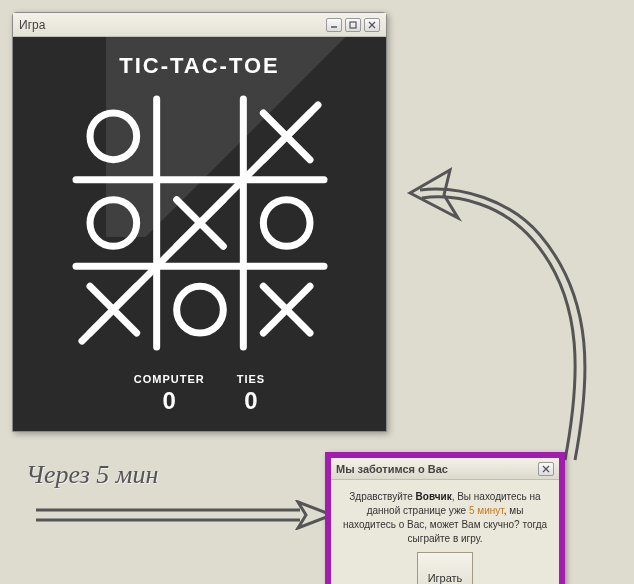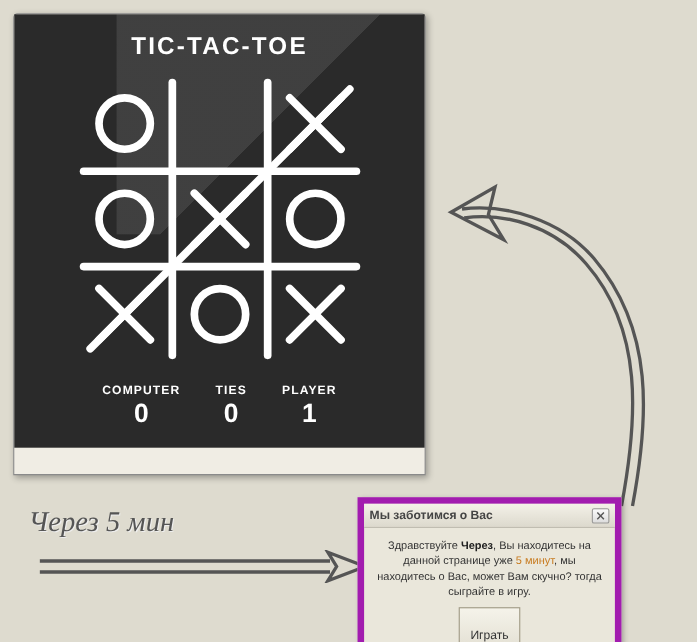--- a/index.html
+++ b/index.html
@@ -30,20 +30,41 @@
 .dialog-close{width:16px;height:14px;background:linear-gradient(#fafafa,#ddd);border:1px solid #999;border-radius:2px;display:flex;align-items:center;justify-content:center;cursor:pointer}
 .dialog-body{padding:10px 10px 12px;text-align:center;color:#333;line-height:1.4}
 .dialog-body b{color:#222}
 .dialog-body .hl{color:#c87a1e;font-weight:normal}
 .dialog-btn{margin-top:6px;padding:19px 10px;background:linear-gradient(#f5f3ea,#ddd9cb);border:1px solid #a09a85;color:#333;font-size:11px;cursor:pointer}
 </style>
 </head>
 <body>
 
 <div class="game-window">
+  <div class="titlebar">
+    <span class="titlebar-title">Игра</span>
+    <div class="titlebar-btns">
+      <div class="titlebar-btn">
+          <svg viewBox="0 0 8 8">
+            <line x1="1" y1="6" x2="7" y2="6" stroke="#555" stroke-width="1.5"></line>
+          </svg>
+        </div>
+      <div class="titlebar-btn">
+          <svg viewBox="0 0 8 8">
+            <rect x="1" y="1" width="6" height="6" fill="none" stroke="#555" stroke-width="1.2"></rect>
+          </svg>
+        </div>
+      <div class="titlebar-btn">
+          <svg viewBox="0 0 8 8">
+            <line x1="1" y1="1" x2="7" y2="7" stroke="#555" stroke-width="1.3"></line>
+            <line x1="7" y1="1" x2="1" y2="7" stroke="#555" stroke-width="1.3"></line>
+          </svg>
+        </div>
+    </div>
+  </div>
   <div class="game-body">
     <div class="game-title">TIC-TAC-TOE</div>
     <div class="board-wrap">
       <svg id="board-svg" class="board-svg" viewBox="0 0 260 260">
           <line x1="86.66666666666667" y1="6" x2="86.66666666666667" y2="254" stroke="#fff" stroke-width="7" stroke-linecap="round"></line>
           <line x1="173.33333333333334" y1="6" x2="173.33333333333334" y2="254" stroke="#fff" stroke-width="7" stroke-linecap="round"></line>
           <line x1="6" y1="86.66666666666667" x2="254" y2="86.66666666666667" stroke="#fff" stroke-width="7" stroke-linecap="round"></line>
           <line x1="6" y1="173.33333333333334" x2="254" y2="173.33333333333334" stroke="#fff" stroke-width="7" stroke-linecap="round"></line>
           <circle cx="43.333333333333336" cy="43.333333333333336" r="23.333333333333336" stroke="#fff" stroke-width="7" fill="none"></circle>
           <line x1="193.33333333333334" y1="20" x2="240.00000000000003" y2="66.66666666666667" stroke="#fff" stroke-width="7" stroke-linecap="round"></line>
@@ -62,24 +83,20 @@
     </div>
     <div class="scores">
       <div class="score-col">
         <span class="score-label">COMPUTER</span>
         <span class="score-val">0</span>
       </div>
       <div class="score-col">
         <span class="score-label">TIES</span>
         <span class="score-val">0</span>
       </div>
-      <div class="score-col">
-        <span class="score-label">PLAYER</span>
-        <span class="score-val">1</span>
-      </div>
     </div>
   </div>
 </div>
 
 <svg class="arrow1" viewBox="0 0 230 420">
   <path d="M 195 400 C 210 320 215 240 160 175 C 130 140 80 125 40 130" fill="none" stroke="#555" stroke-width="3"></path>
   <path d="M 185 400 C 200 320 205 240 153 180 C 123 145 78 133 42 138" fill="none" stroke="#555" stroke-width="3"></path>
   <path d="M 30 133 L 70 110 L 64 135 L 78 158 Z" fill="none" stroke="#555" stroke-width="3"></path>
 </svg>
 
@@ -95,16 +112,16 @@
   <div class="dialog-titlebar">
     <span class="dialog-titlebar-title">Мы заботимся о Вас</span>
     <div class="dialog-close">
         <svg viewBox="0 0 8 8" width="8" height="8">
           <line x1="1" y1="1" x2="7" y2="7" stroke="#555" stroke-width="1.3"></line>
           <line x1="7" y1="1" x2="1" y2="7" stroke="#555" stroke-width="1.3"></line>
         </svg>
       </div>
   </div>
   <div class="dialog-body">
-    <span>Здравствуйте </span><b>Через</b><span>, Вы находитесь на данной странице уже </span><span class="hl">5 минут</span><span>, мы находитесь о Вас, может Вам скучно? тогда сыграйте в игру.</span><br>
+    <span>Здравствуйте </span><b>Вовчик</b><span>, Вы находитесь на данной странице уже </span><span class="hl">5 минут</span><span>, мы находитесь о Вас, может Вам скучно? тогда сыграйте в игру.</span><br>
     <button class="dialog-btn">Играть</button>
   </div>
 </div>
 
 </body></html>

